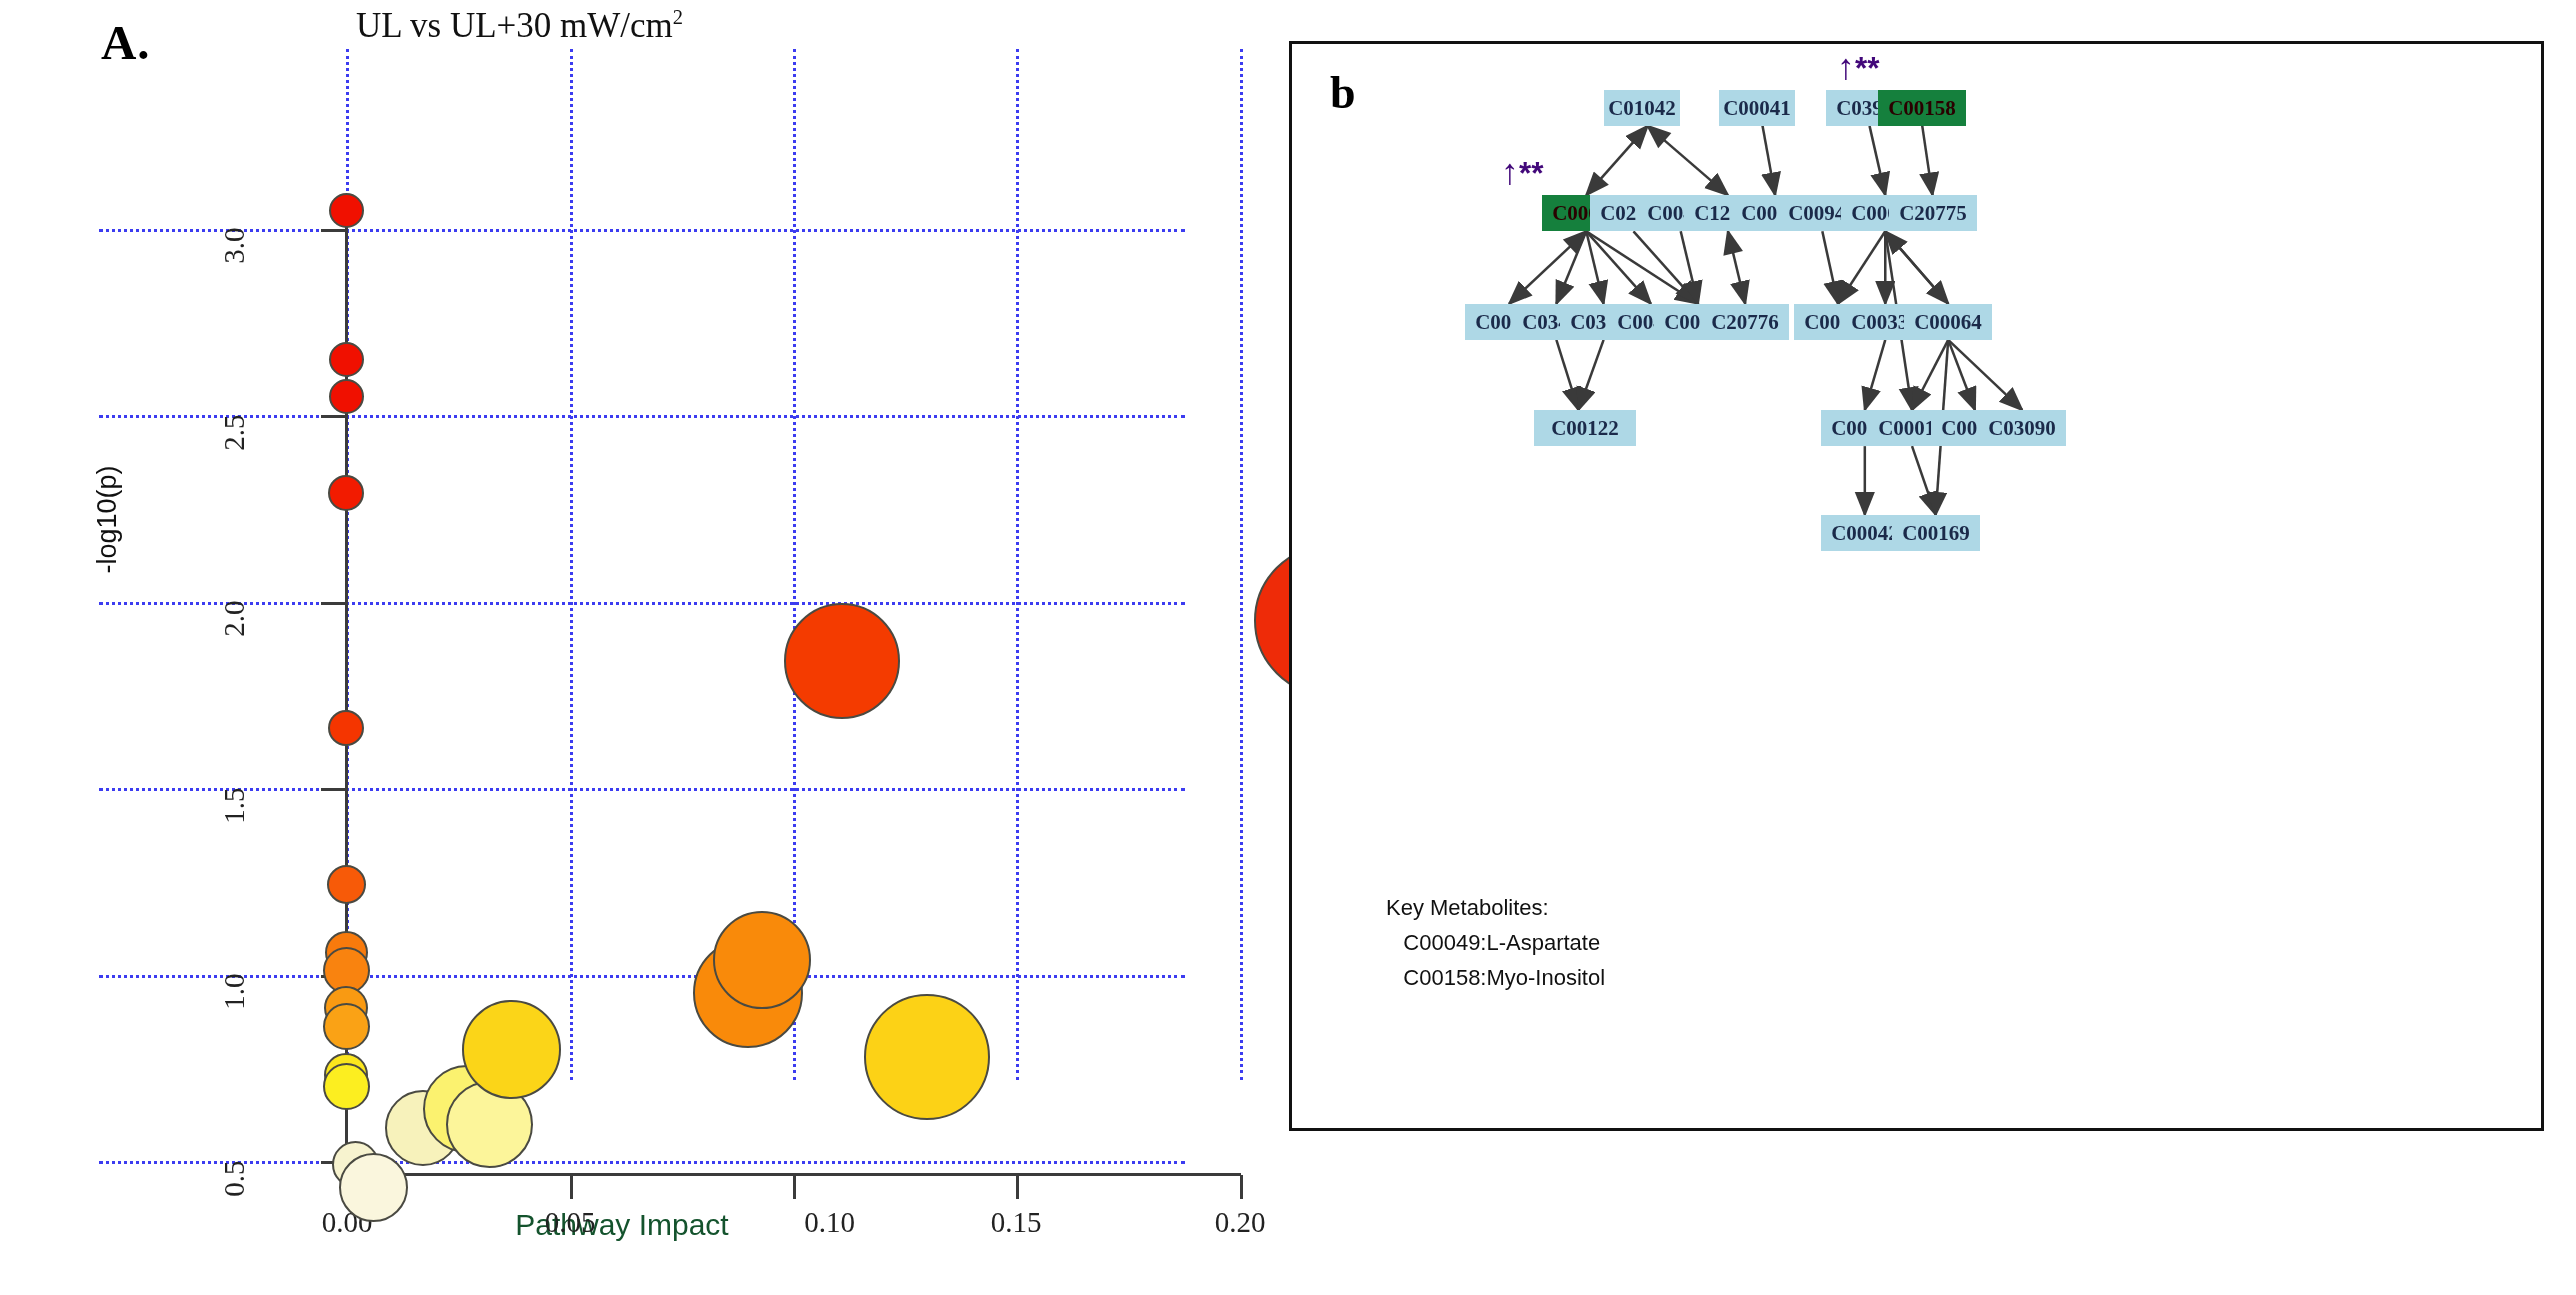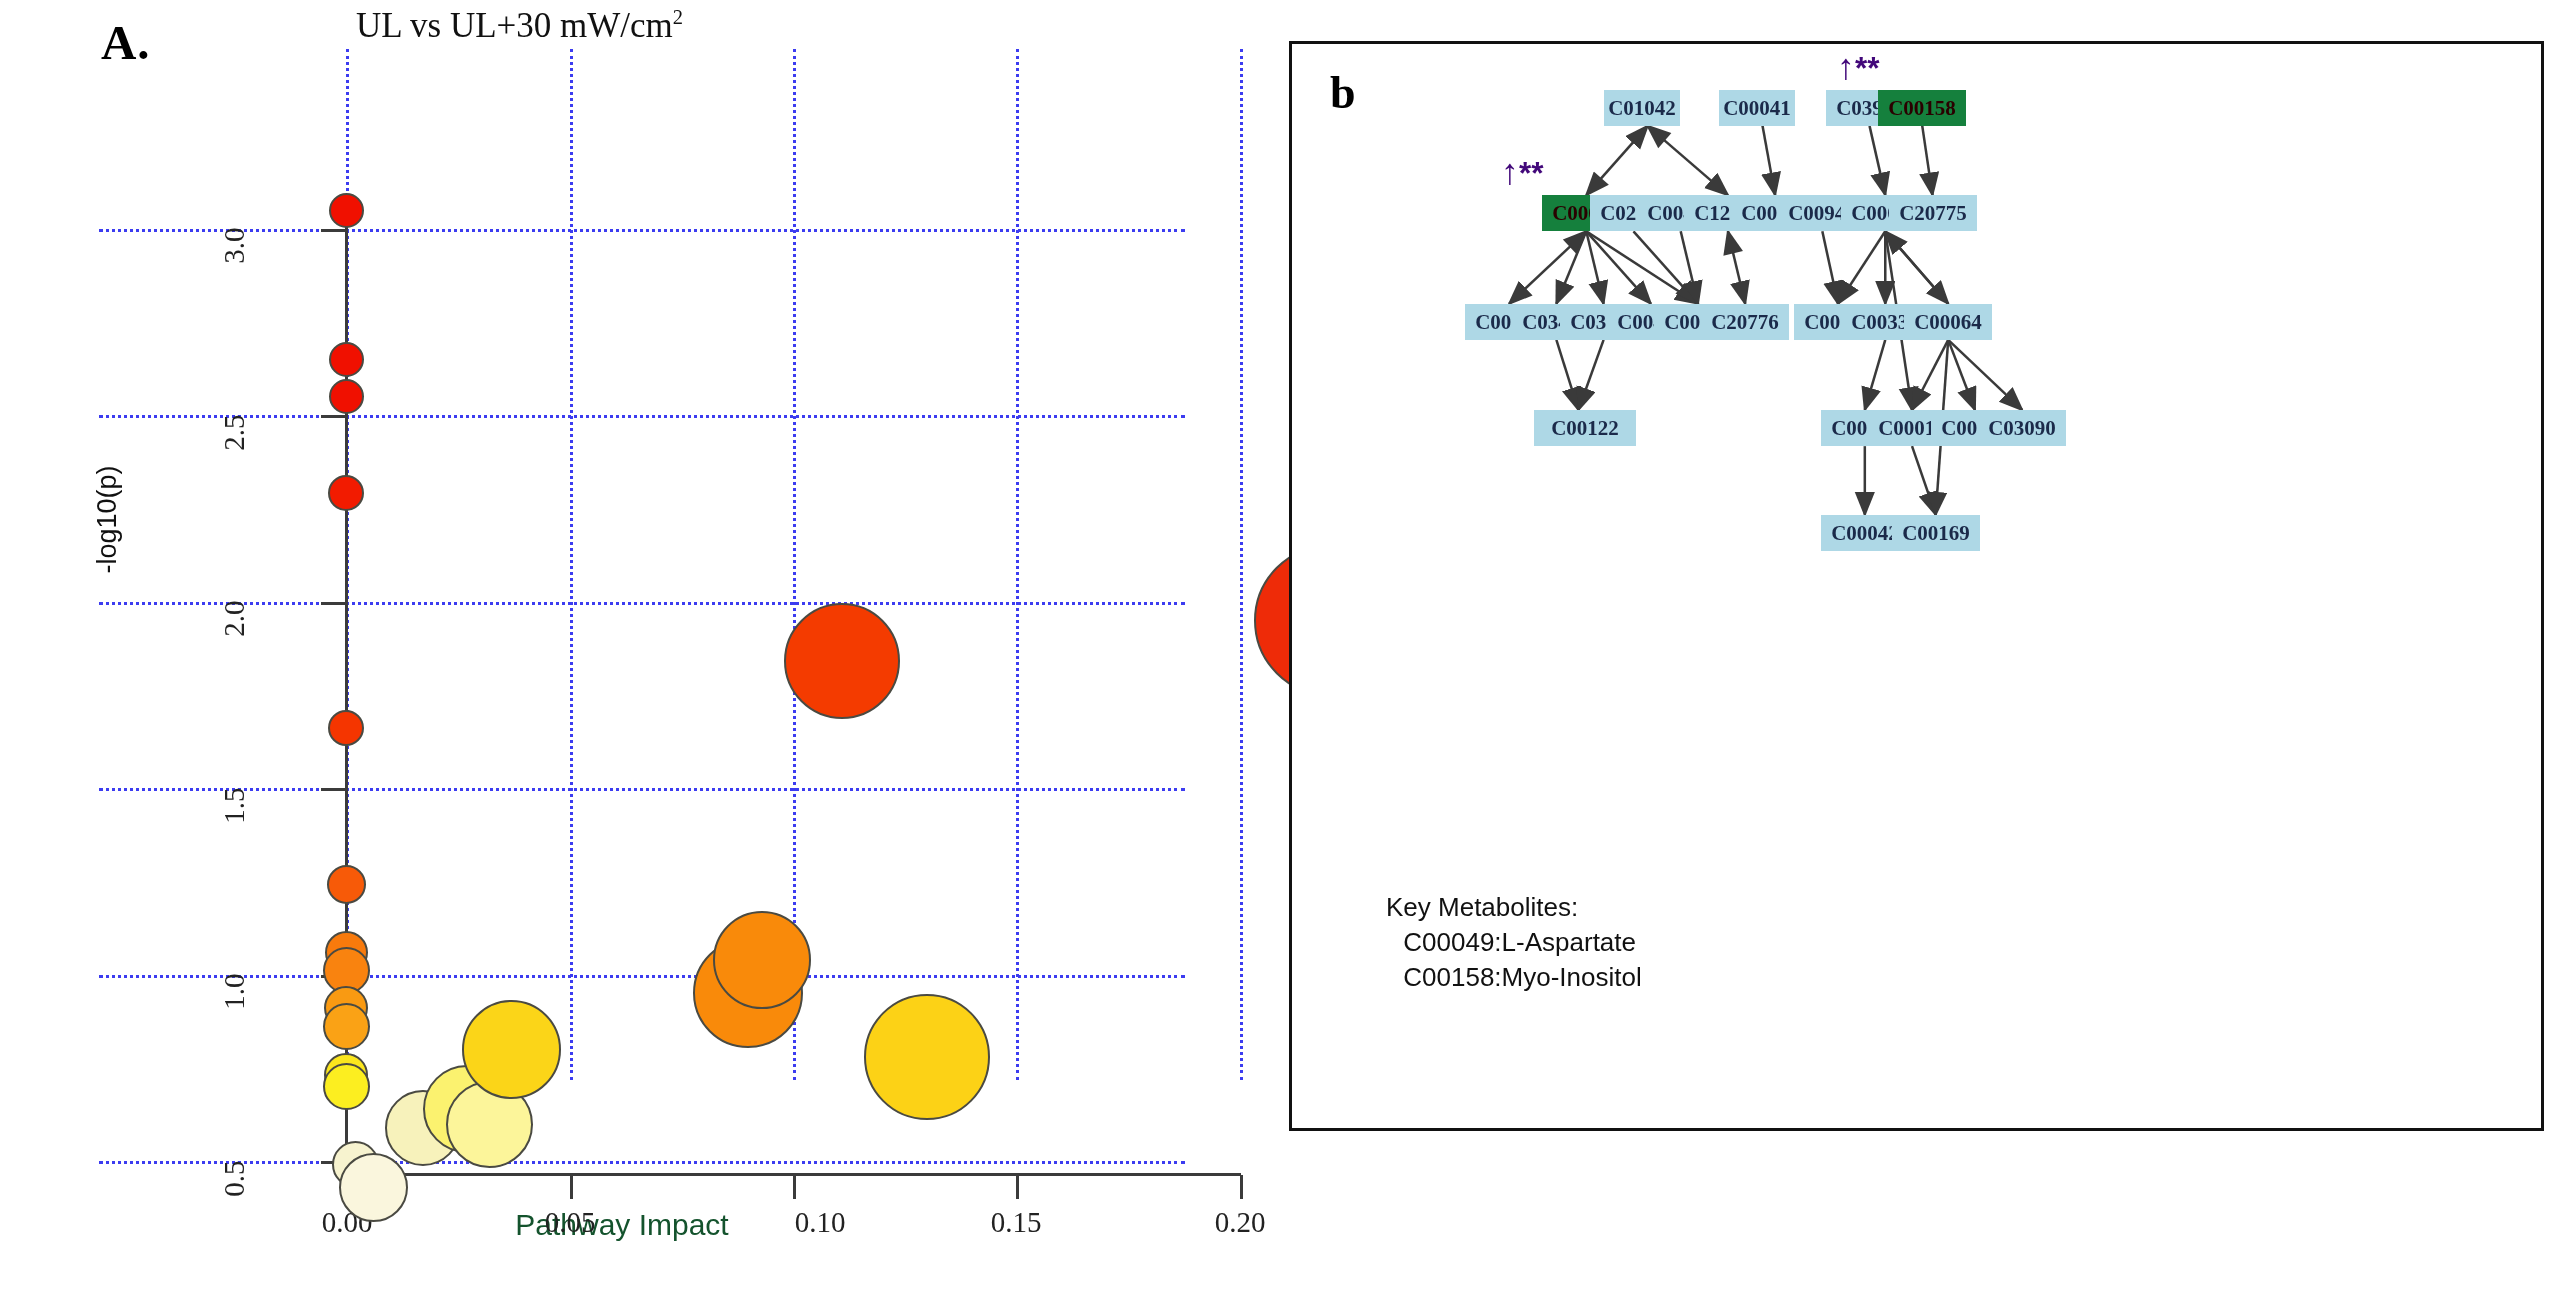--- a/index.html
+++ b/index.html
@@ -53,21 +53,21 @@
       line-height:36px;height:36px;text-align:center;white-space:nowrap;letter-spacing:0px;}
   .node.up{background:#15803d;color:#2a0000;}
 
   .sig{position:absolute;color:#42087a;font-weight:bold;white-space:nowrap;
        font-family:"Liberation Sans",sans-serif;}
   .sig .arrow{font-size:36px;}
   .sig .stars{font-size:31.5px;}
 
   #net-svg{position:absolute;left:0;top:0;width:1255px;height:1090px;}
 
-  #key-box{position:absolute;left:94px;top:846px;font-size:26px;color:#111;line-height:35px;}
+  #key-box{position:absolute;left:94px;top:846px;font-size:22px;color:#111;line-height:35px;}
   #key-box .ind{padding-left:17.3px;}
 </style>
 </head>
 <body>
 
 <div id="panelA">
 
   <div id="panelA-letter">A.</div>
 
   <div id="plot-title">
@@ -106,21 +106,21 @@
         <div class="ytick-lab" style="top: 505px; left: -30px;">2.0</div>
         <div class="ytick" style="top: 336px;"></div>
         <div class="ytick-lab" style="top: 319px; left: -30px;">2.5</div>
         <div class="ytick" style="top: 150px;"></div>
         <div class="ytick-lab" style="top: 132px; left: -30px;">3.0</div>
         <div class="xtick" style="left: 153px;"></div>
         <div class="xtick-lab" style="left: 91px;">0.00</div>
         <div class="xtick" style="left: 377px;"></div>
         <div class="xtick-lab" style="left: 314px;">0.05</div>
         <div class="xtick" style="left: 600px;"></div>
-        <div class="xtick-lab" style="left: 564px;">0.10</div>
+        <div class="xtick-lab" style="left: 536px; text-align: right;">0.10</div>
         <div class="xtick" style="left: 823px;"></div>
         <div class="xtick-lab" style="left: 760px;">0.15</div>
         <div class="xtick" style="left: 1047px;"></div>
         <div class="xtick-lab" style="left: 984px;">0.20</div>
       </div>
     <div id="bubbles">
         <div class="bubble" style="left: 136px; top: 114px; width: 35px; height: 35px; background: rgb(240, 16, 0);"></div>
         <div class="bubble" style="left: 136px; top: 263px; width: 35px; height: 35px; background: rgb(240, 16, 0);"></div>
         <div class="bubble" style="left: 136px; top: 300px; width: 35px; height: 35px; background: rgb(240, 16, 0);"></div>
         <div class="bubble" style="left: 135px; top: 396px; width: 36px; height: 36px; background: rgb(242, 27, 0);"></div>

